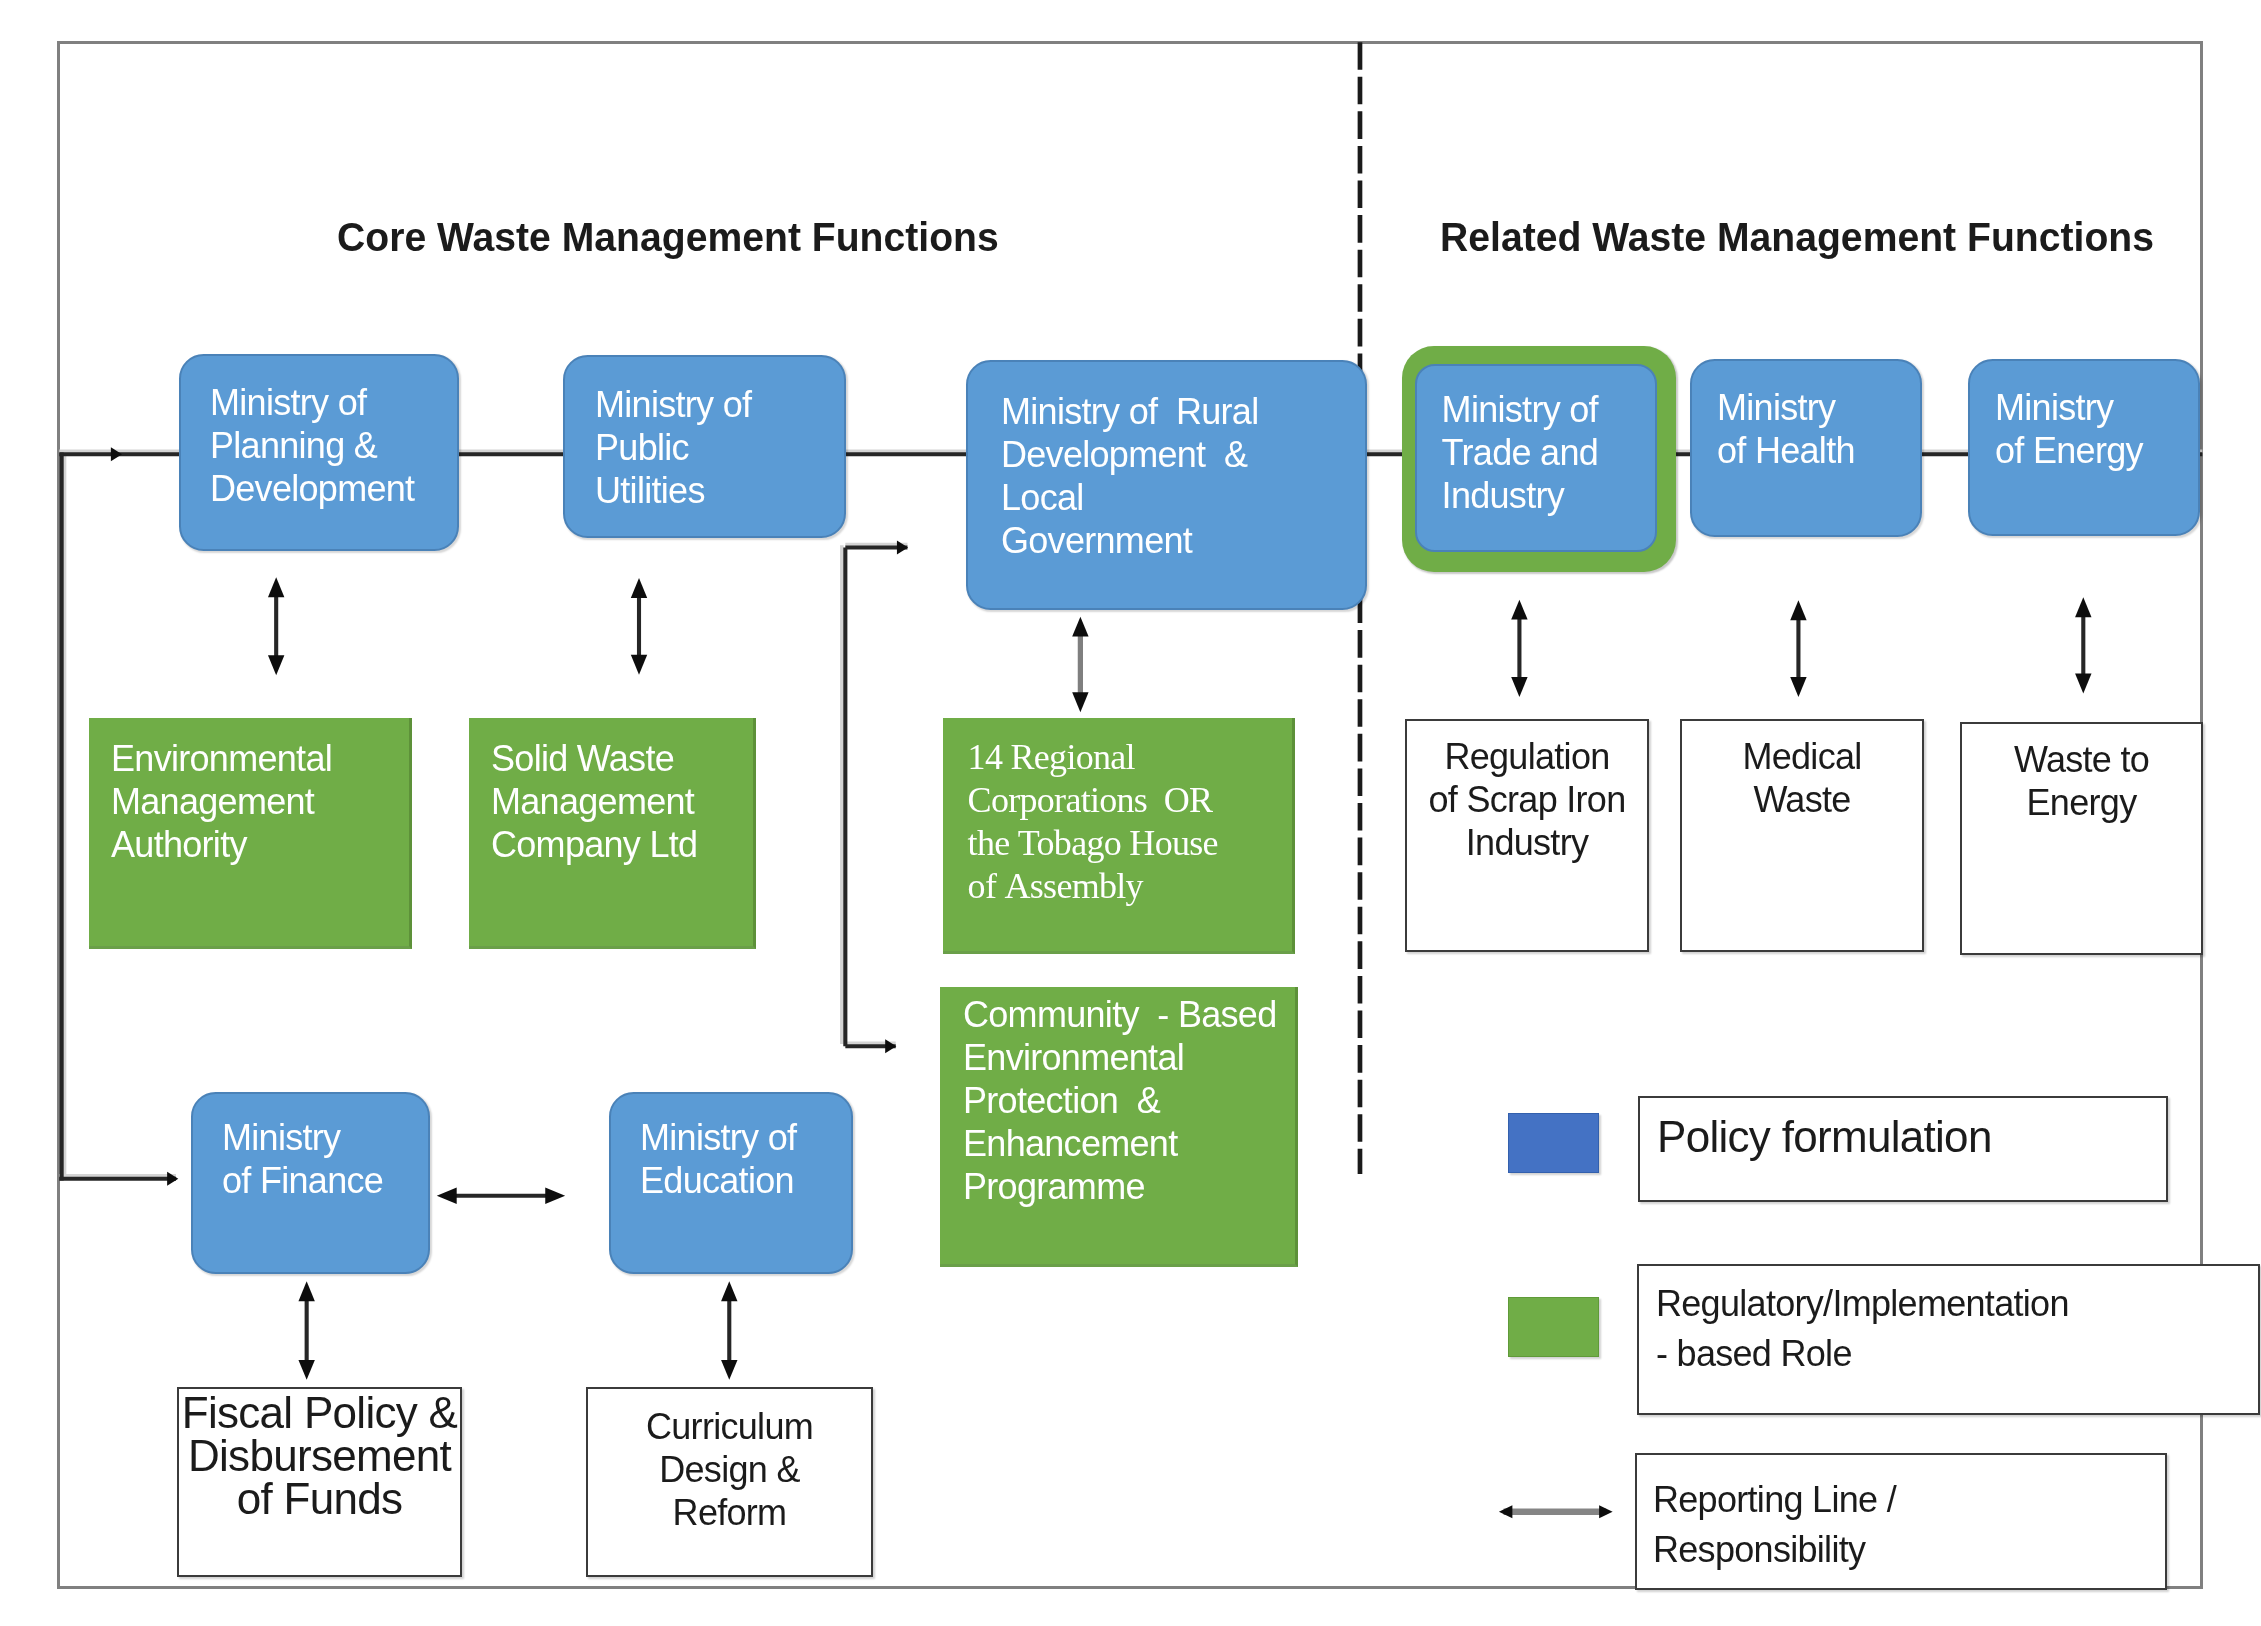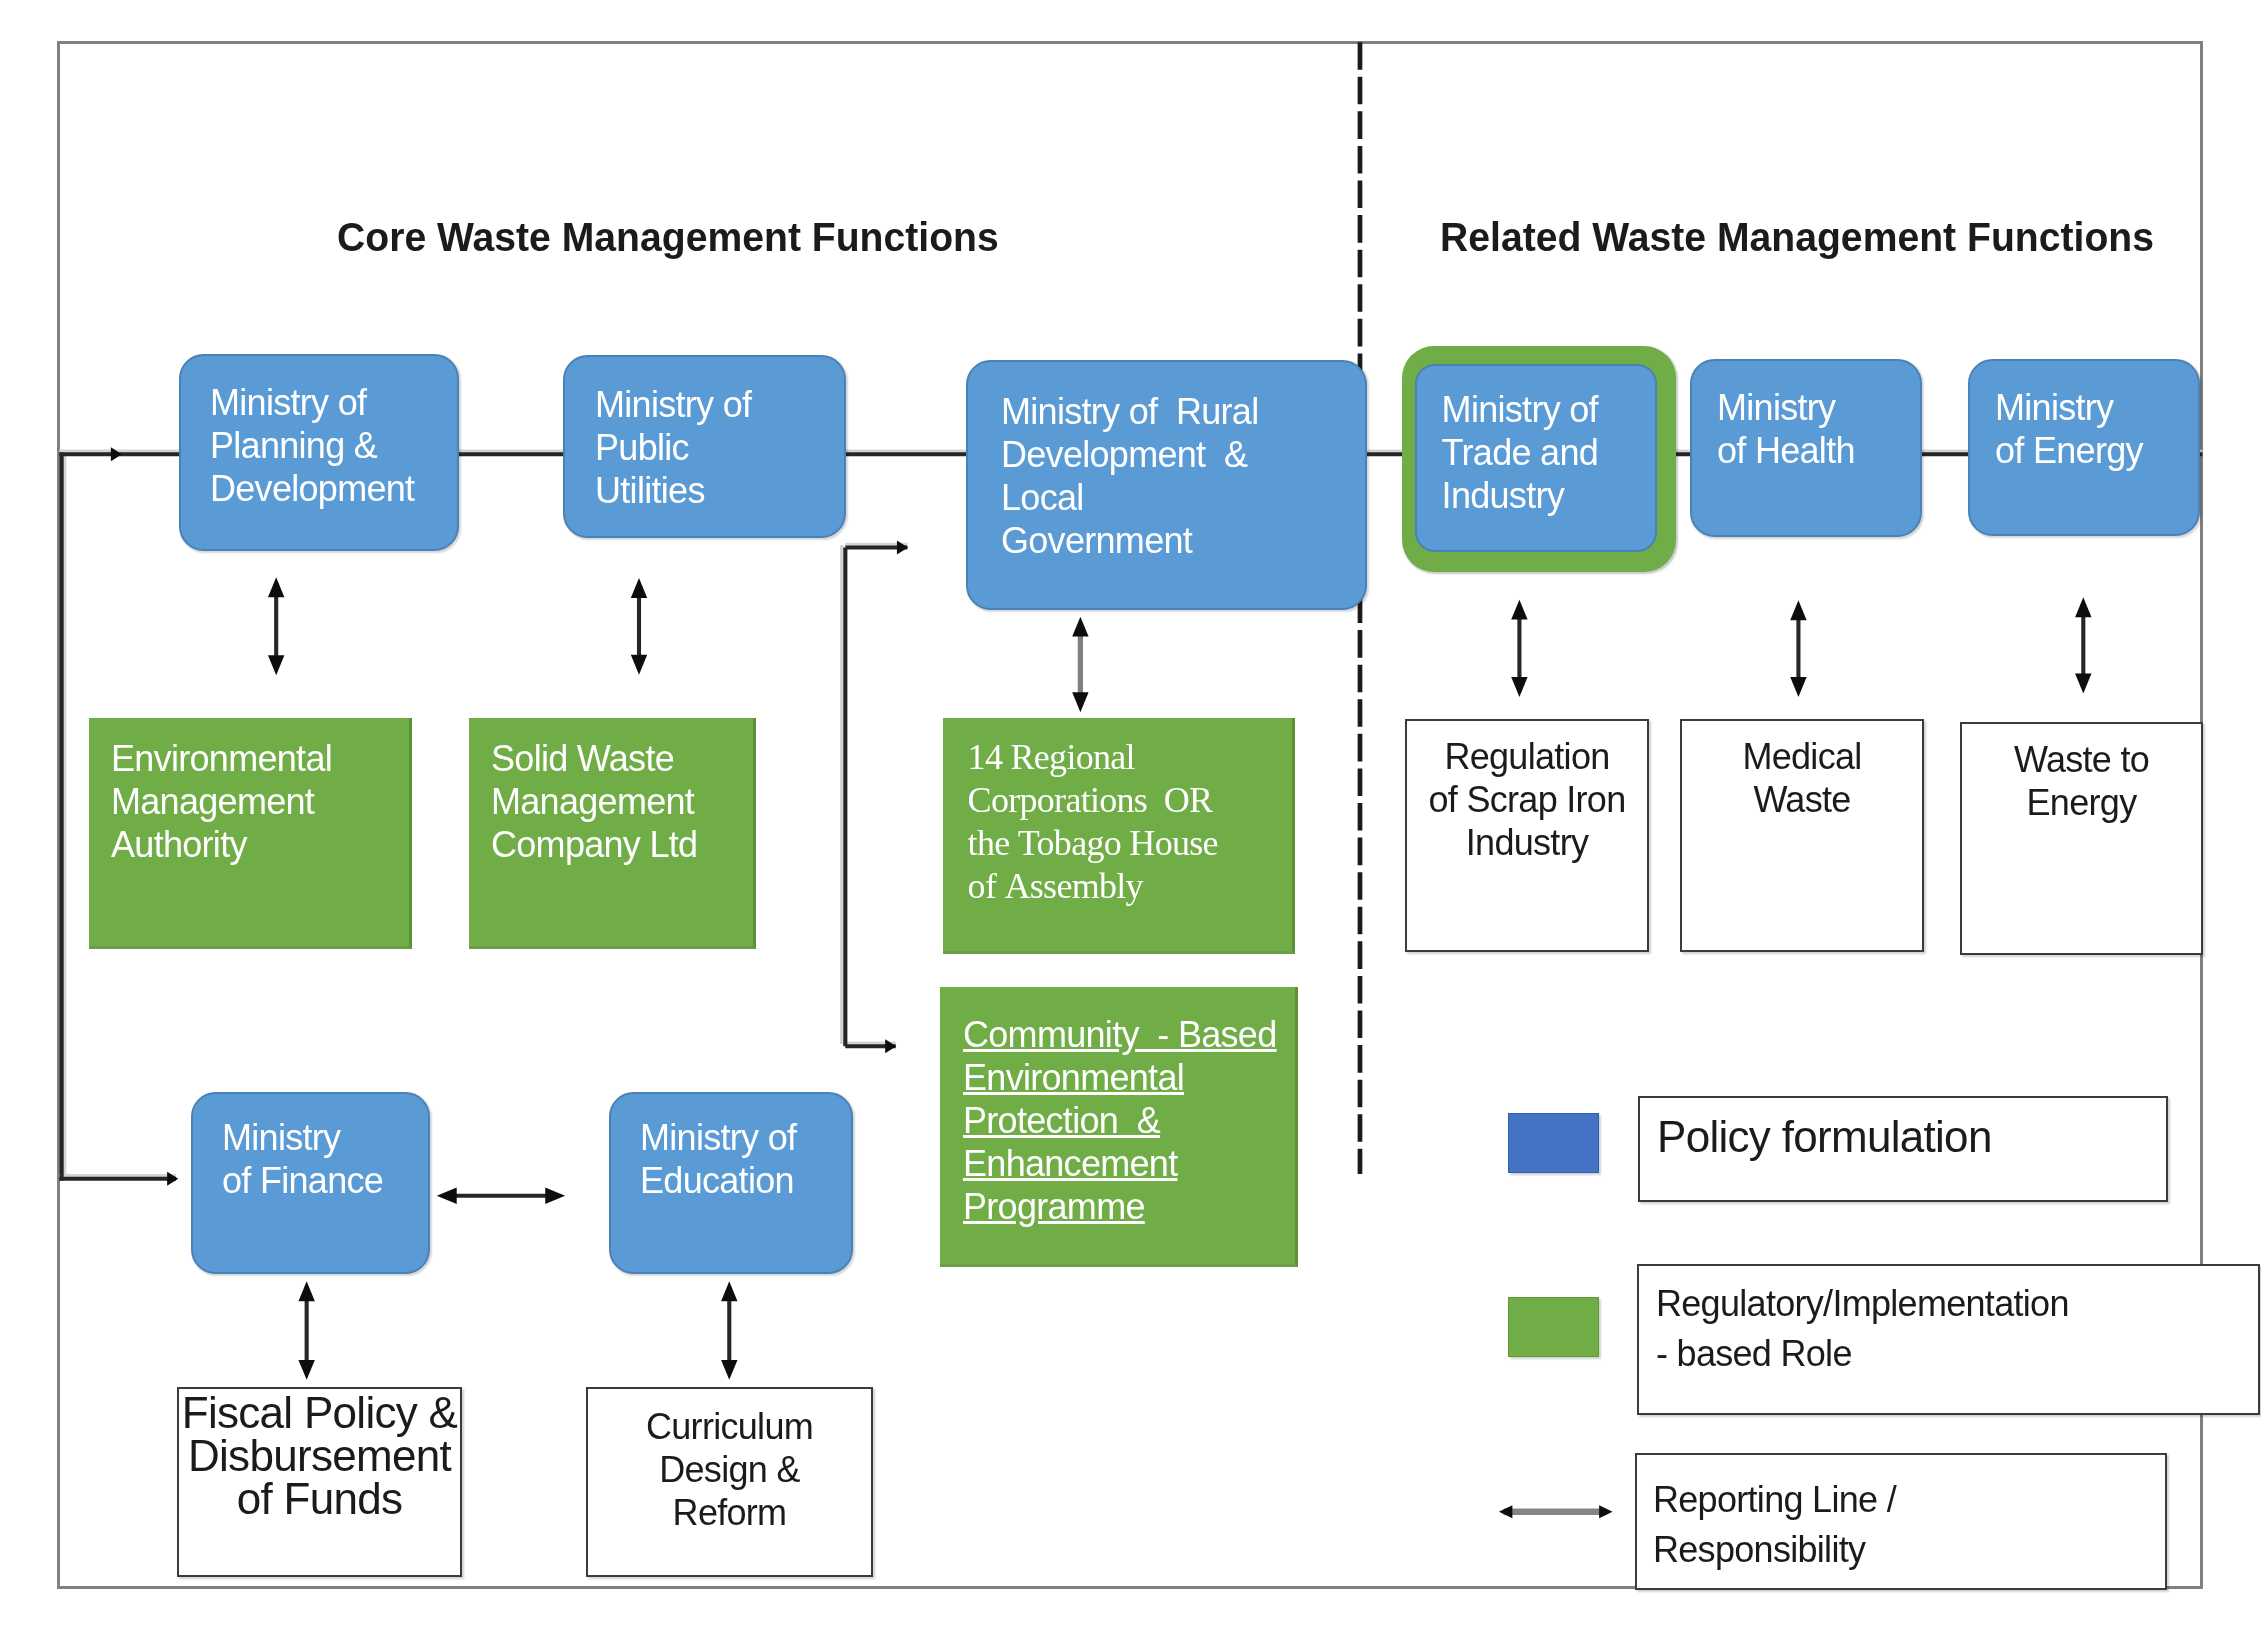--- a/index.html
+++ b/index.html
@@ -169,21 +169,21 @@
 
   <div class="node greenbox" style="left:469px;top:718px;width:287px;height:231px;">
     <div class="txt" style="font-size:36px;padding-left:22px;padding-top:19px;">Solid&nbsp;Waste<br>Management<br>Company&nbsp;Ltd</div>
   </div>
 
   <div class="node greenbox" style="left:943px;top:718px;width:352px;height:236px;">
     <div class="txt" style="font-size:36px;padding-left:24.6px;padding-top:18px;font-family:Liberation Serif, serif;">14&nbsp;Regional<br>Corporations&nbsp;&nbsp;OR<br>the&nbsp;Tobago&nbsp;House<br>of&nbsp;Assembly</div>
   </div>
 
   <div class="node greenbox" style="left:940px;top:987px;width:358px;height:280px;">
-    <div class="txt" style="font-size:36px;padding-left:23px;padding-top:26px;text-decoration:underline;">Community&nbsp;&nbsp;-&nbsp;Based<br>Environmental<br>Protection&nbsp;&nbsp;&amp;<br>Enhancement<br>Programme</div>
+    <div class="txt" style="font-size:36px;padding-left:23px;padding-top:6px;">Community&nbsp;&nbsp;-&nbsp;Based<br>Environmental<br>Protection&nbsp;&nbsp;&amp;<br>Enhancement<br>Programme</div>
   </div>
 
   <div class="node whitebox" style="left:1405px;top:719px;width:244px;height:233px;">
     <div class="txt" style="font-size:36px;padding-top:14px;">Regulation<br>of&nbsp;Scrap&nbsp;Iron<br>Industry</div>
   </div>
 
   <div class="node whitebox" style="left:1680px;top:719px;width:244px;height:233px;">
     <div class="txt" style="font-size:36px;padding-top:14px;">Medical<br>Waste</div>
   </div>
 

